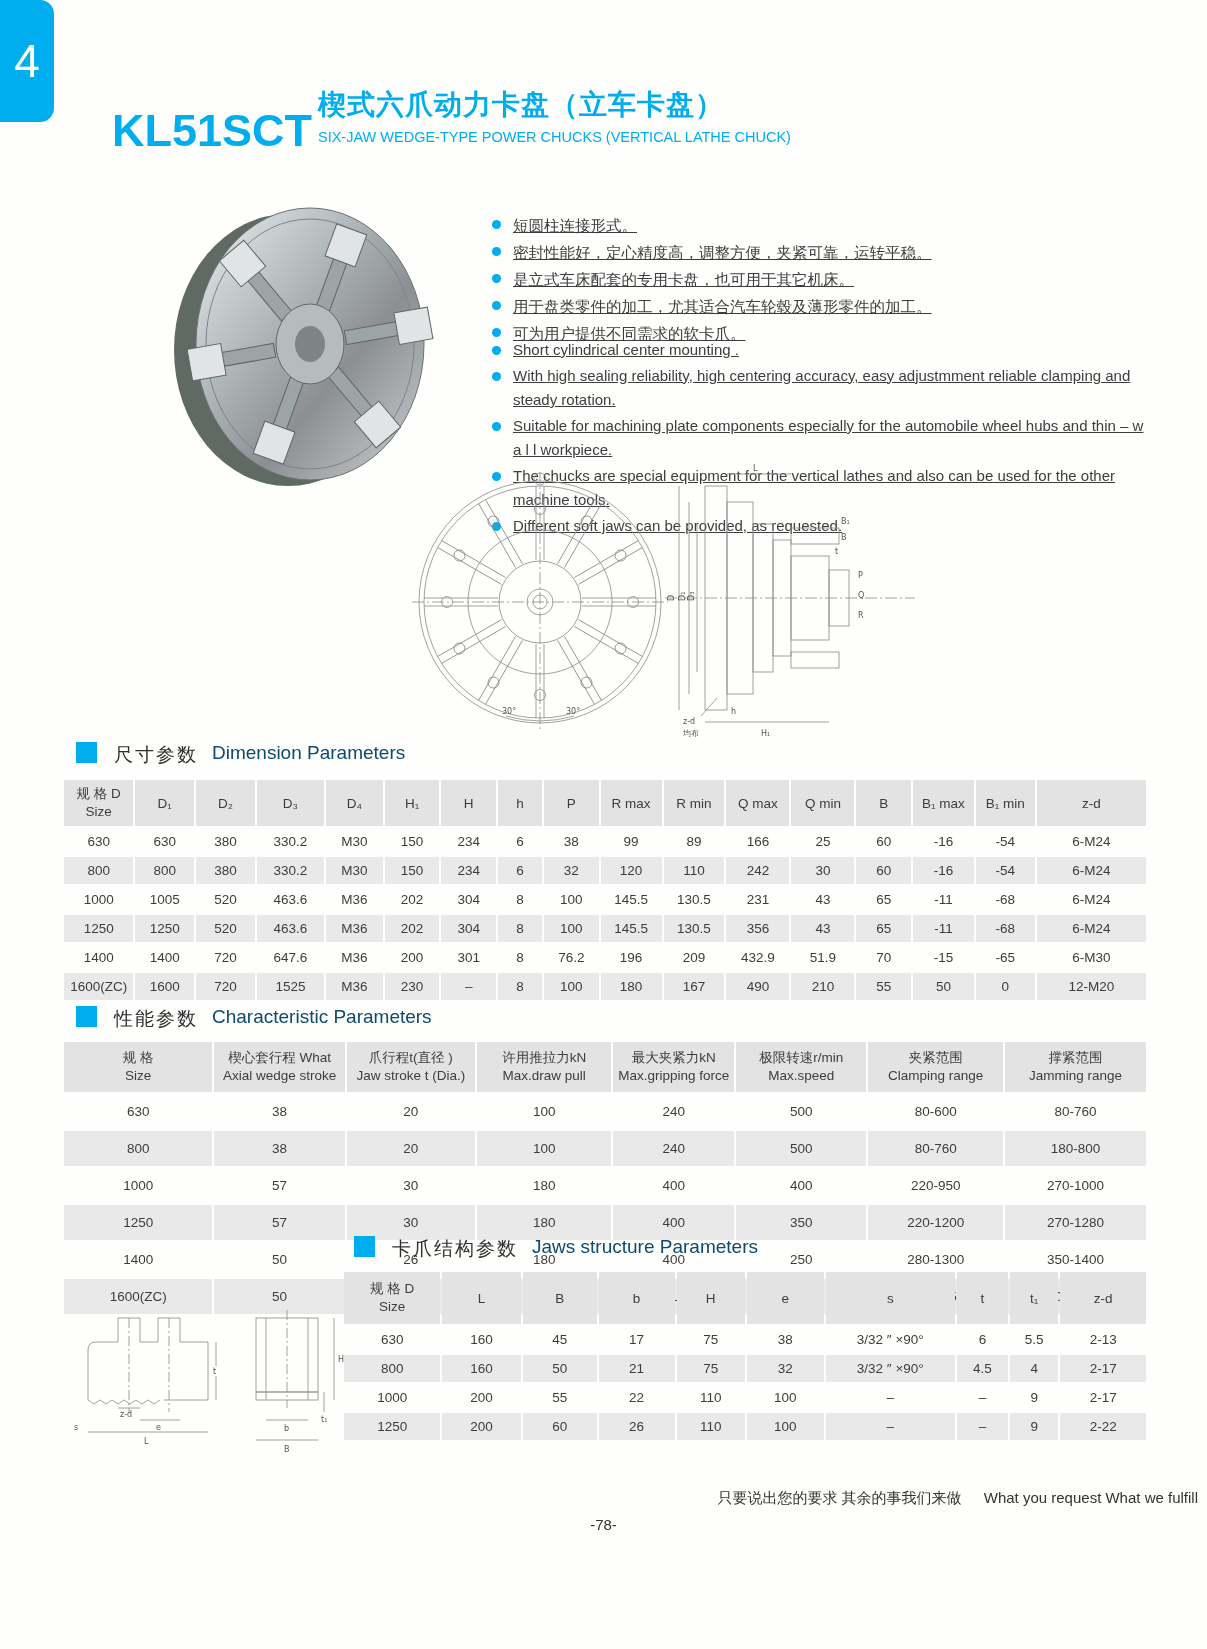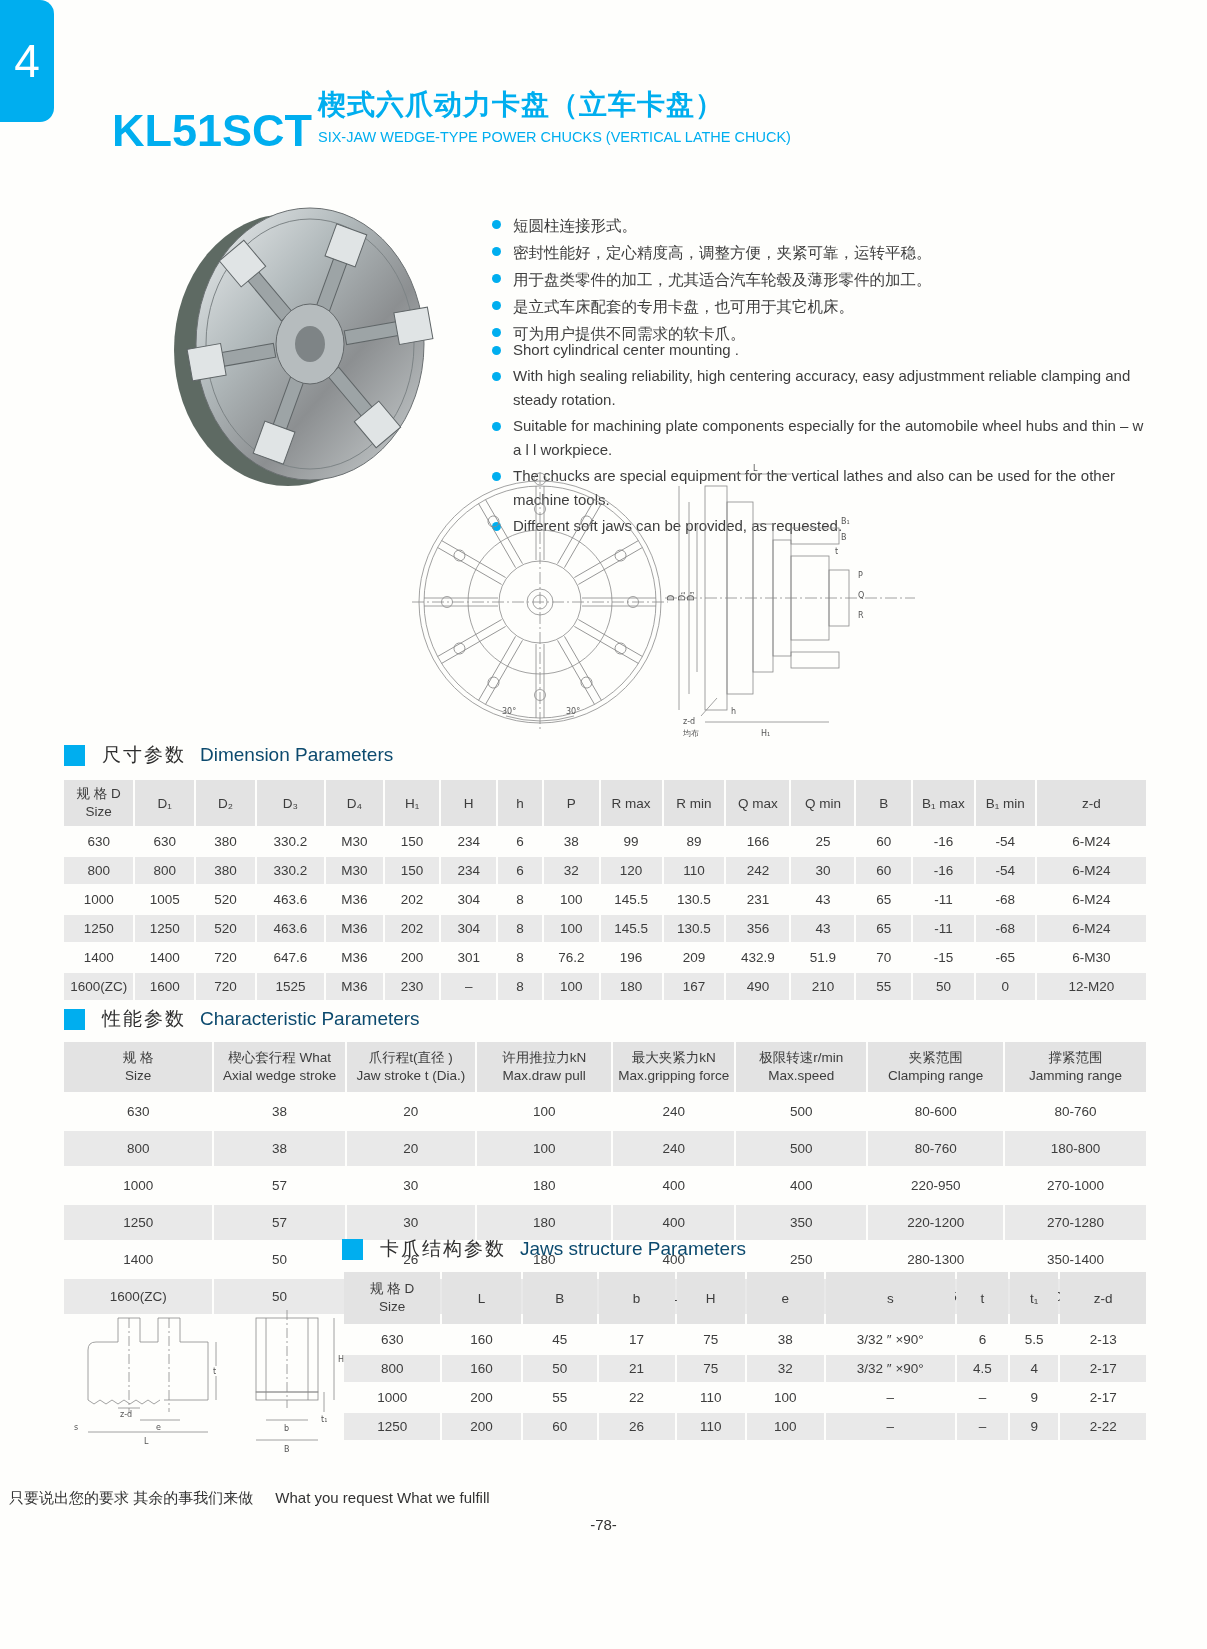--- a/index.html
+++ b/index.html
@@ -12,50 +12,50 @@
   .side-tab{ left:0; top:432; width:54px; height:122px; background:var(--accent);
     border-radius:0 14px 14px 0; color:#fff; font-size:46px; display:flex;
     align-items:center; justify-content:center; }
 
   
   .model{ left:112px; top:94px; font-size:45px; font-weight:bold; color:var(--accent);margin-top:11px; }
   .t-zh{ left:318px; top:86px; font-size:28px; font-weight:bold; color:var(--accent); letter-spacing:1px;}
   .t-en{ left:318px; top:129px; font-size:14.5px; color:var(--accent); }
 
   
-  .feat{ display:flex; flex-direction:column; }
+  .feat{ display:flex; flex-direction:column;text-decoration:underline; }
   .feat-zh{ left:492px; top:212px; width:640px; font-size:15.5px; }
   .feat-zh .bullet-row{ line-height:27px; }
   .feat-en{ left:492px; top:338px; width:652px; font-size:15px; }
   .feat-en .bullet-row{ line-height:24.5px; margin-bottom:1px; }
   .bullet-row{ display:flex; align-items:flex-start; }
   .dot{ flex:0 0 9px; width:9px; height:9px; border-radius:50%; background:var(--accent); margin:8px 12px 0 0; }
 
   
-  .sec{ display:flex; align-items:center; }
+  .sec{ display:flex; align-items:flex-start;margin-left:12px; }
   .sq{ width:21px; height:21px; background:var(--accent); margin-right:17px; }
   .sec-zh{ font-size:19px; color:#2e2e2e; letter-spacing:2px; }
   .sec-en{ font-size:19px; color:#0c4a6e; margin-left:14px; }
 
   
   table.tbl{ border-collapse:separate; border-spacing:2px 2px; table-layout:fixed; }
   .tbl th{ background:var(--hdrbg); font-weight:normal; font-size:13.5px; text-align:center; vertical-align:middle; }
   .tbl td{ font-size:13.5px; text-align:center; vertical-align:middle; }
   .tbl tbody tr:nth-child(even) td{ background:var(--rowalt); }
   .dim th{ height:46px; } .dim td{ height:27px; }
   .chr th{ height:50px; } .chr td{ height:35px; }
   .jws th{ height:52px; } .jws td{ height:27px; }
   .tbl th div{ line-height:1.3; }
 
   
   .lineart{ stroke:#8a8a8a; stroke-width:.8; fill:none; }
   .dimtxt{ font-size:8px; fill:#555; font-family:"DejaVu Sans",sans-serif; }
 
   
-  .slogan{ left:0; top:1489px; width:1207px; text-align:left; font-size:15px; color:#333; }
+  .slogan{ left:0; top:1489px; width:1207px; text-align:right; font-size:15px; color:#333; }
   .slogan span{ margin:0 9px; }
   .pagenum{ left:0; top:1516px; width:1207px; text-align:center; font-size:15px; color:#333; }
 </style>
 </head>
 <body>
 
 <div class="abs side-tab">4</div>
 
 <div class="abs model">KL51SCT</div>
 <div class="abs t-zh">楔式六爪动力卡盘（立车卡盘）</div>
@@ -109,25 +109,25 @@
     <div class="bullet-row">
       <span class="dot"></span>
       <span>短圆柱连接形式。</span>
     </div>
     <div class="bullet-row">
       <span class="dot"></span>
       <span>密封性能好，定心精度高，调整方便，夹紧可靠，运转平稳。</span>
     </div>
     <div class="bullet-row">
       <span class="dot"></span>
+      <span>是立式车床配套的专用卡盘，也可用于其它机床。</span>
+    </div>
+    <div class="bullet-row">
+      <span class="dot"></span>
       <span>用于盘类零件的加工，尤其适合汽车轮毂及薄形零件的加工。</span>
-    </div>
-    <div class="bullet-row">
-      <span class="dot"></span>
-      <span>是立式车床配套的专用卡盘，也可用于其它机床。</span>
     </div>
     <div class="bullet-row">
       <span class="dot"></span>
       <span>可为用户提供不同需求的软卡爪。</span>
     </div>
   </div>
 <div class="abs feat feat-en">
     <div class="bullet-row">
       <span class="dot"></span>
       <span>Short cylindrical center mounting .</span>

